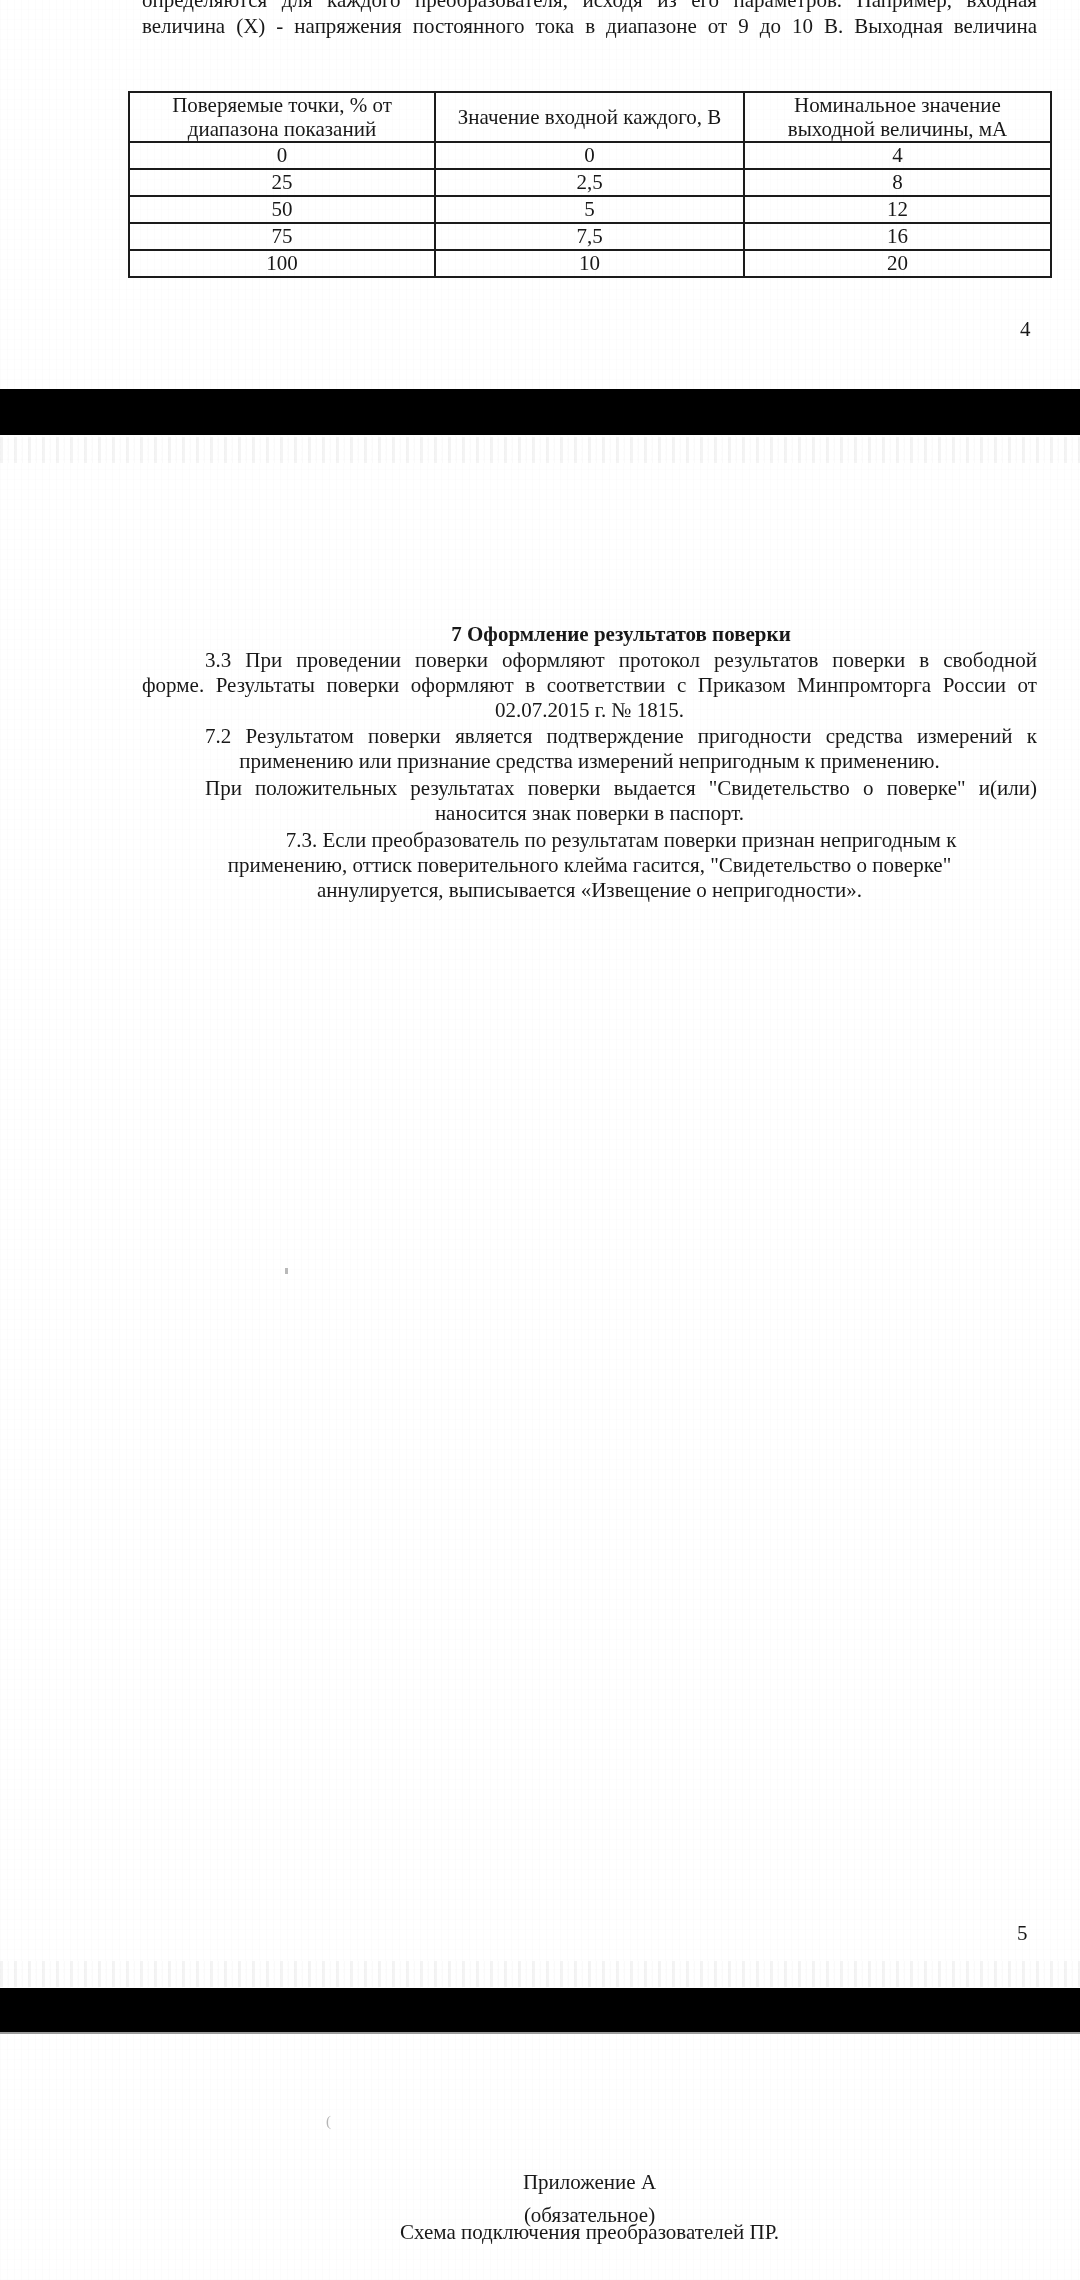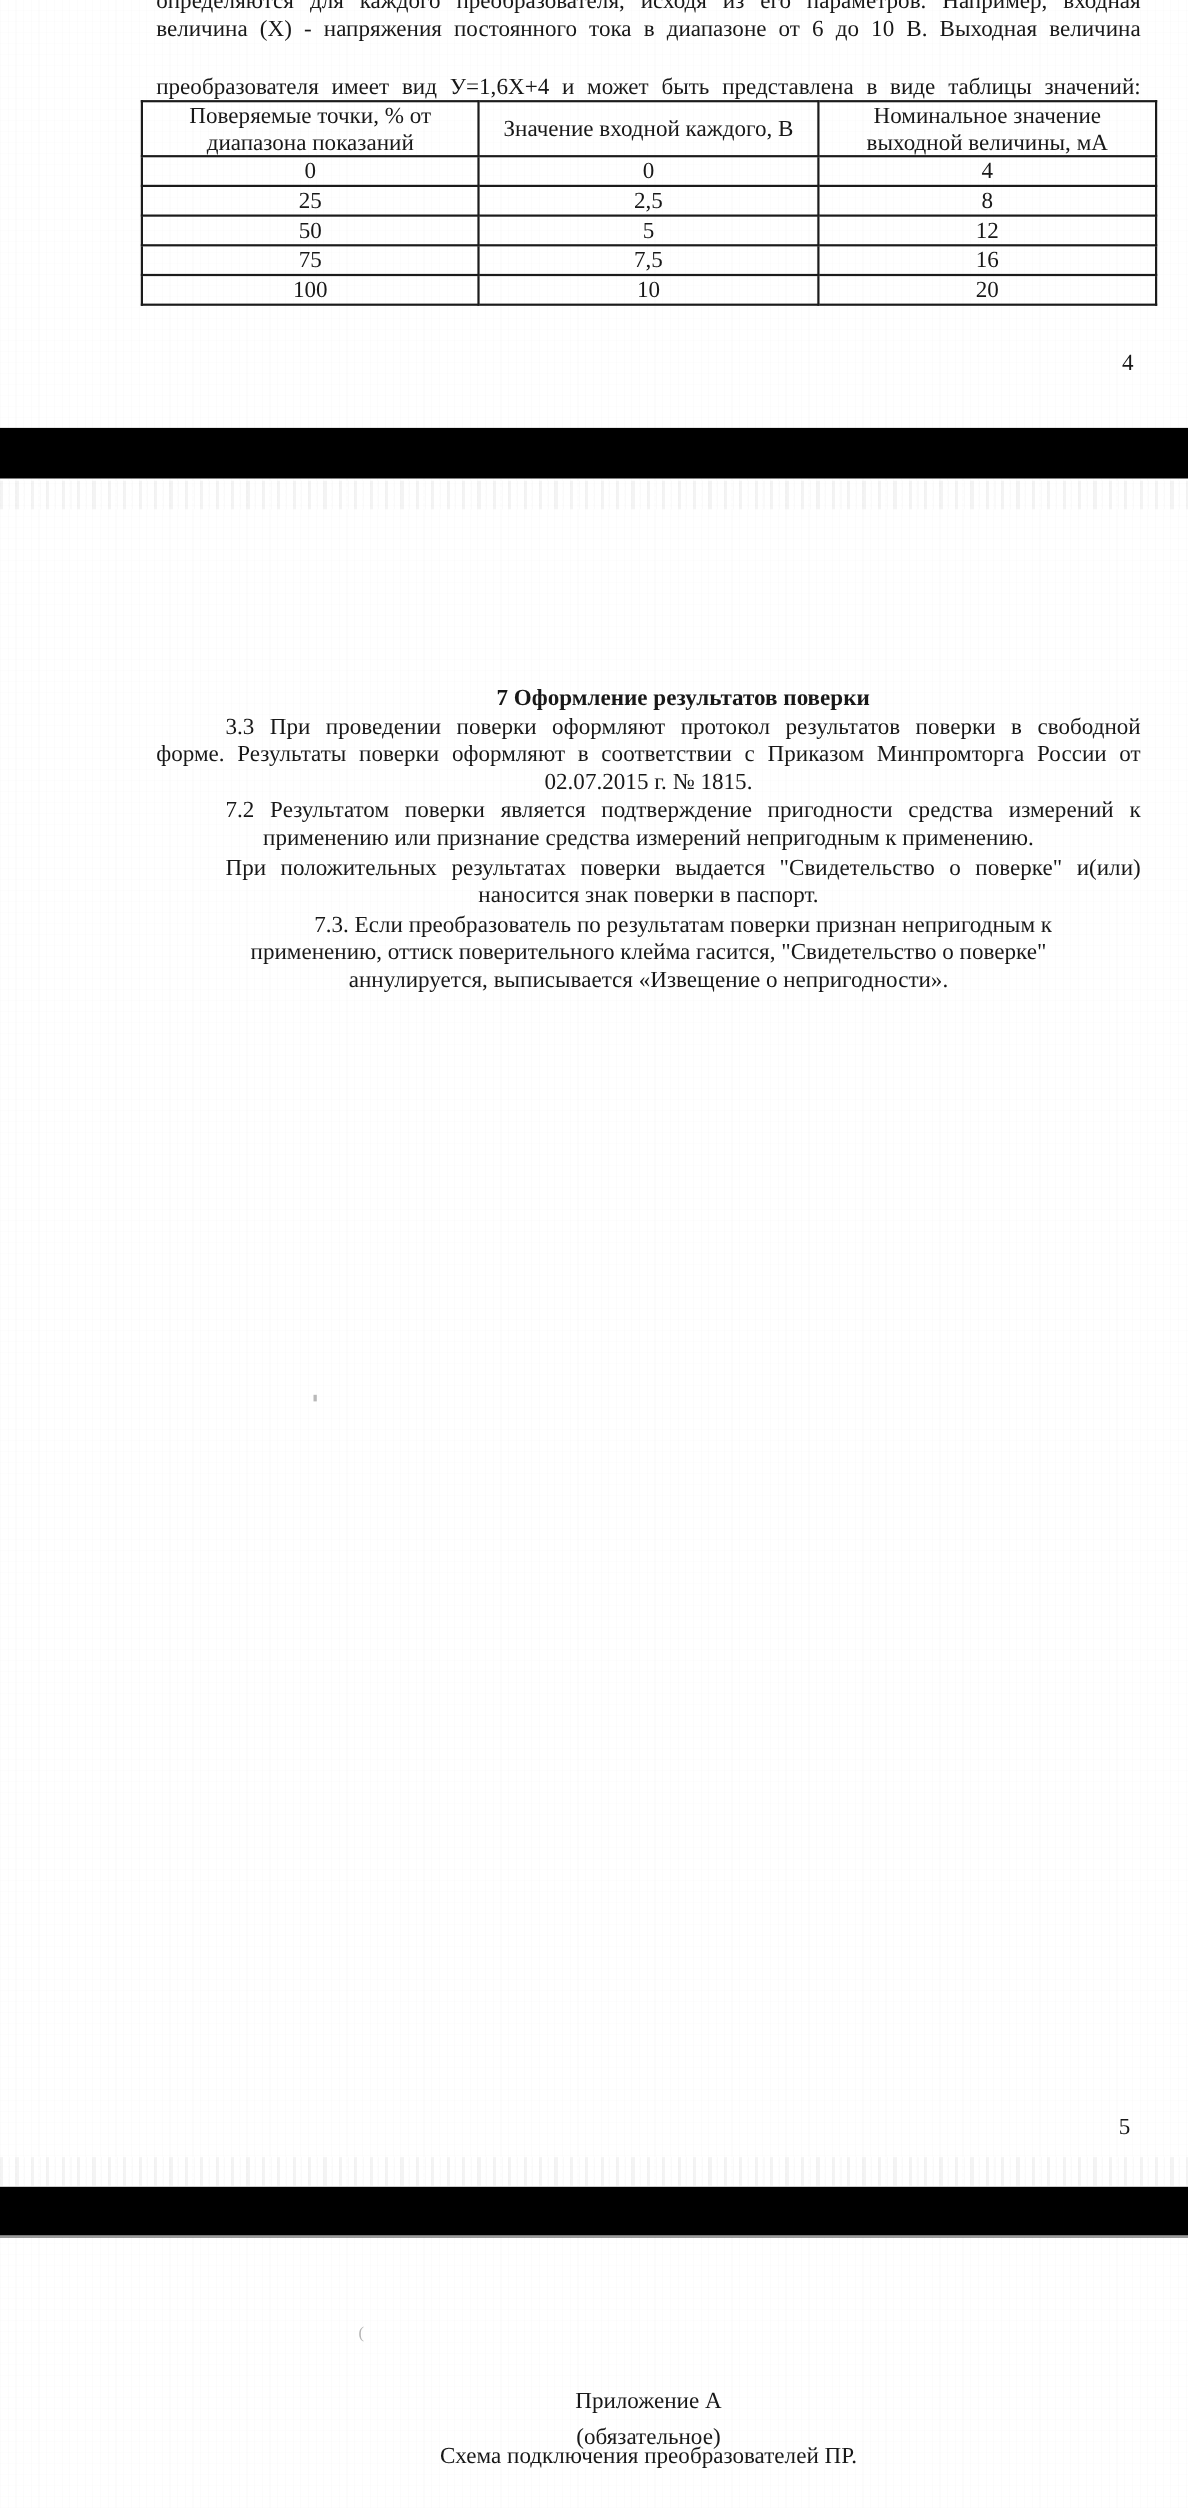--- a/index.html
+++ b/index.html
@@ -42,22 +42,21 @@
   .speck{position:absolute;background:#b9b9b9;}
   .stray{position:absolute;font-size:15px;line-height:15px;color:#b5b5b5;font-family:"Liberation Serif",serif;}
 </style>
 </head>
 <body>
 
 <div id="screen">
 
   <div class="page" style="top:0;height:494px;">
     <div class="ln j cut" style="top:-11px">определяются для каждого преобразователя, исходя из его параметров. Например, входная</div>
-    <div class="ln j" style="top:15px">величина (Х) - напряжения постоянного тока в диапазоне от 6 до 10 В. Выходная величина</div>
-    <div class="ln j" style="top:67px">преобразователя имеет вид У=1,6Х+4 и может быть представлена в виде таблицы значений:</div>
+    <div class="ln j" style="top:15px">величина (Х) - напряжения постоянного тока в диапазоне от 9 до 10 В. Выходная величина</div>
 
     <table class="vals">
       <colgroup>
           <col style="width:306px">
           <col style="width:309px">
           <col style="width:307px">
         </colgroup>
       <thead>
         <tr>
           <th>Поверяемые точки, % от диапазона показаний</th>

